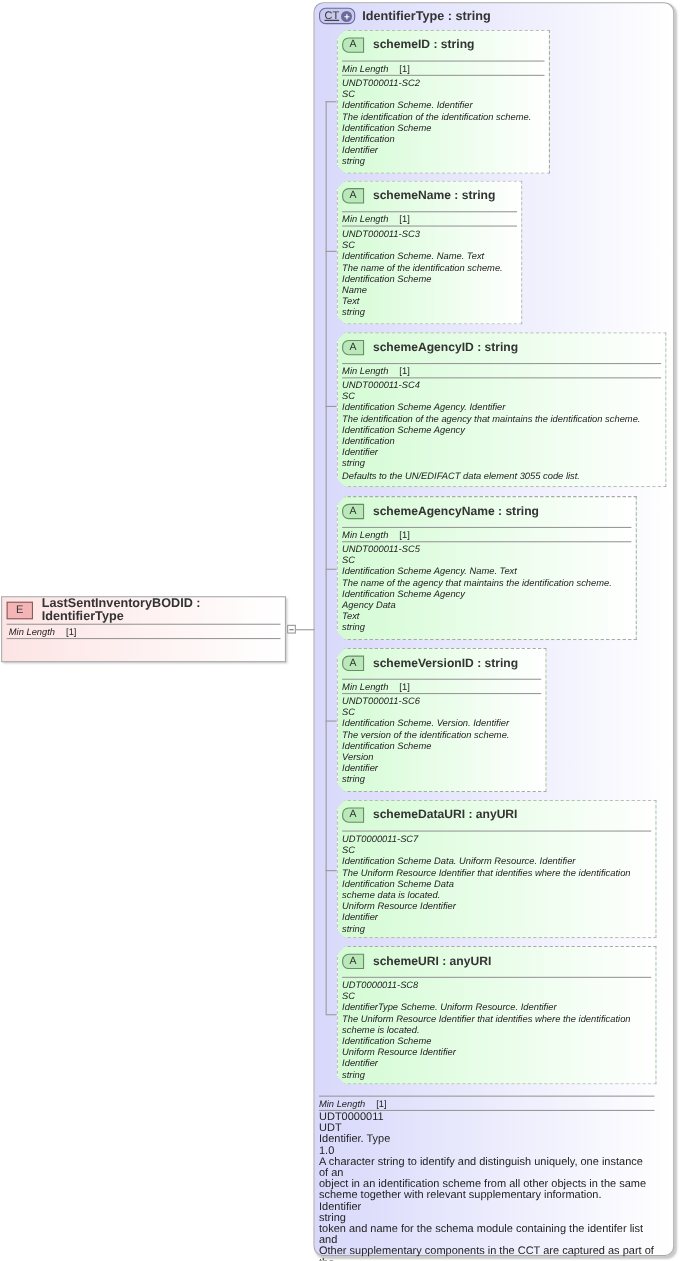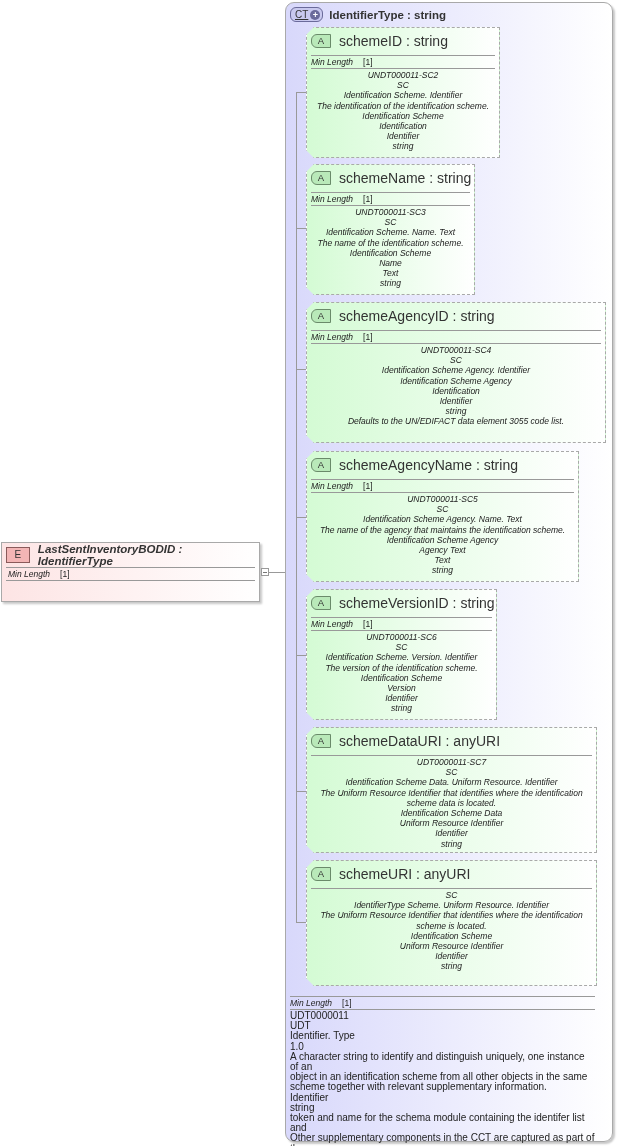--- a/index.html
+++ b/index.html
@@ -6,21 +6,21 @@
   body { width:618px; height:1146px; background:#ffffff; position:relative; overflow:hidden;
          font-family:"Liberation Sans", sans-serif; color:#222; }
 
   
   .elem { position:absolute; left:1px; top:542px; width:259px; height:60px;
           background:linear-gradient(to right, #fde4e4, #ffffff);
           border:1px solid #a9a9a9; box-shadow:2px 2px 2px #c8c8c8; box-sizing:border-box; }
   .elem .hdr { display:flex; align-items:center; height:24px; padding-left:4px; }
   .badge-e { width:22px; height:14px; border:1px solid #8a5a5a; background:#f3b5b5;
              font-size:10px; line-height:14px; text-align:center; color:#333; margin-right:8px; }
-  .elem .title { font-weight:bold; font-size:11.5px; color:#333;font-style:italic; }
+  .elem .title { font-weight:bold; font-size:11.5px; color:#333; }
   .elem .row { font-size:8.5px; font-style:italic; margin:0 4px; padding:1px 2px; }
   .elem .row.facet { border-top:1px solid #999; border-bottom:1px solid #999; }
   .elem .row.facet .val { font-style:normal; margin-left:10px; }
 
   .plusbox { position:absolute; left:261px; top:568px; width:8px; height:8px; border:1px solid #999;
              background:#fff; box-sizing:border-box; }
   .plusbox::after { content:""; position:absolute; left:1px; top:3px; width:4px; height:1px; background:#777; }
   .conn-h { position:absolute; left:269px; top:572px; width:27px; height:1px; background:#999; }
 
   
@@ -38,26 +38,26 @@
   .tree-v { position:absolute; left:296px; top:92px; width:1px; height:830px; background:#999; }
   .tree-h { position:absolute; left:296px; width:10px; height:1px; background:#999; }
 
   
   .attr { position:absolute; left:306px; background:linear-gradient(to right, #d4fbd4, #ffffff);
           border:1px dashed #a9a9a9; box-sizing:border-box; box-shadow:2px 2px 2px #d0d0d0;
           clip-path:polygon(8px 0, 100% 0, 100% 100%, 8px 100%, 0 calc(100% - 8px), 0 8px); }
   .attr .hdr { display:flex; align-items:center; height:22px; padding-left:4px; padding-top:2px; }
   .badge-a { width:18px; height:12px; border:1px solid #6a8a6a; background:#b9e9b9; border-radius:6px 0 0 6px;
              font-size:9.5px; line-height:12px; text-align:center; color:#333; margin-right:8px; }
-  .attr .title { font-weight:normal; font-size:14px; color:#333; }
+  .attr .title { font-weight:bold; font-size:11px; color:#333; }
   .attr .facet { margin:3px 4px 0 4px; border-top:1px solid #999; border-bottom:1px solid #999;
                  font-size:8.5px; font-style:italic; padding:1px 0; }
   .attr .facet .val { font-style:normal; margin-left:10px; }
   .attr .sep { margin:3px 4px 0 4px; border-top:1px solid #999; }
-  .attr .lines { margin:1px 4px 0 4px; font-size:8.5px; font-style:italic; line-height:10.2px;text-align:center; }
+  .attr .lines { margin:1px 4px 0 4px; font-size:8.5px; font-style:italic; line-height:10.2px; }
 
   .ct-footer { position:absolute; left:290px; top:996px; width:305px; }
   .ct-footer .facet { border-top:1px solid #999; border-bottom:1px solid #999; font-size:8.5px; font-style:italic; padding:1px 0; }
   .ct-footer .facet .val { font-style:normal; margin-left:10px; }
   .ct-footer .lines { font-size:10px; line-height:10.2px; margin-top:1px; }
 </style>
 </head>
 <body>
 
 <div class="elem">
@@ -127,41 +127,42 @@
 <div class="attr" style="top:302px;width:300px;height:141px;">
   <div class="hdr">
     <span class="badge-a">A</span>
     <span class="title">schemeAgencyID : string</span>
   </div>
   <div class="facet"><span>Min Length</span><span class="val">[1]</span></div>
   <div class="lines">
     <div>UNDT000011-SC4</div>
     <div>SC</div>
     <div>Identification Scheme Agency. Identifier</div>
+    <div>The identification of the agency that maintains the identification scheme.</div>
     <div>Identification Scheme Agency</div>
     <div>Identification</div>
     <div>Identifier</div>
     <div>string</div>
     <div>Defaults to the UN/EDIFACT data element 3055 code list.</div>
   </div>
 </div>
 
 <div class="attr" style="top:451px;width:273px;height:131px;">
   <div class="hdr">
     <span class="badge-a">A</span>
     <span class="title">schemeAgencyName : string</span>
   </div>
   <div class="facet"><span>Min Length</span><span class="val">[1]</span></div>
   <div class="lines">
     <div>UNDT000011-SC5</div>
     <div>SC</div>
     <div>Identification Scheme Agency. Name. Text</div>
     <div>The name of the agency that maintains the identification scheme.</div>
     <div>Identification Scheme Agency</div>
-    <div>Agency Text</div>
+    <div>Agency Data</div>
     <div>Text</div>
     <div>string</div>
   </div>
 </div>
 
 <div class="attr" style="top:589px;width:191px;height:131px;">
   <div class="hdr">
     <span class="badge-a">A</span>
     <span class="title">schemeVersionID : string</span>
   </div>
@@ -182,35 +183,36 @@
   <div class="hdr">
     <span class="badge-a">A</span>
     <span class="title">schemeDataURI : anyURI</span>
   </div>
   <div class="sep"></div>
   <div class="lines">
     <div>UDT0000011-SC7</div>
     <div>SC</div>
     <div>Identification Scheme Data. Uniform Resource. Identifier</div>
     <div>The Uniform Resource Identifier that identifies where the identification</div>
+    <div>Identification Scheme Data</div>
     <div>scheme data is located.</div>
-    <div>Identification Scheme Data</div>
     <div>Uniform Resource Identifier</div>
     <div>Identifier</div>
     <div>string</div>
   </div>
 </div>
 
 <div class="attr" style="top:860px;width:291px;height:126px;">
   <div class="hdr">
     <span class="badge-a">A</span>
     <span class="title">schemeURI : anyURI</span>
   </div>
   <div class="sep"></div>
   <div class="lines">
+    <div>UDT0000011-SC8</div>
     <div>SC</div>
     <div>IdentifierType Scheme. Uniform Resource. Identifier</div>
     <div>The Uniform Resource Identifier that identifies where the identification</div>
     <div>scheme is located.</div>
     <div>Identification Scheme</div>
     <div>Uniform Resource Identifier</div>
     <div>Identifier</div>
     <div>string</div>
   </div>
 </div>

